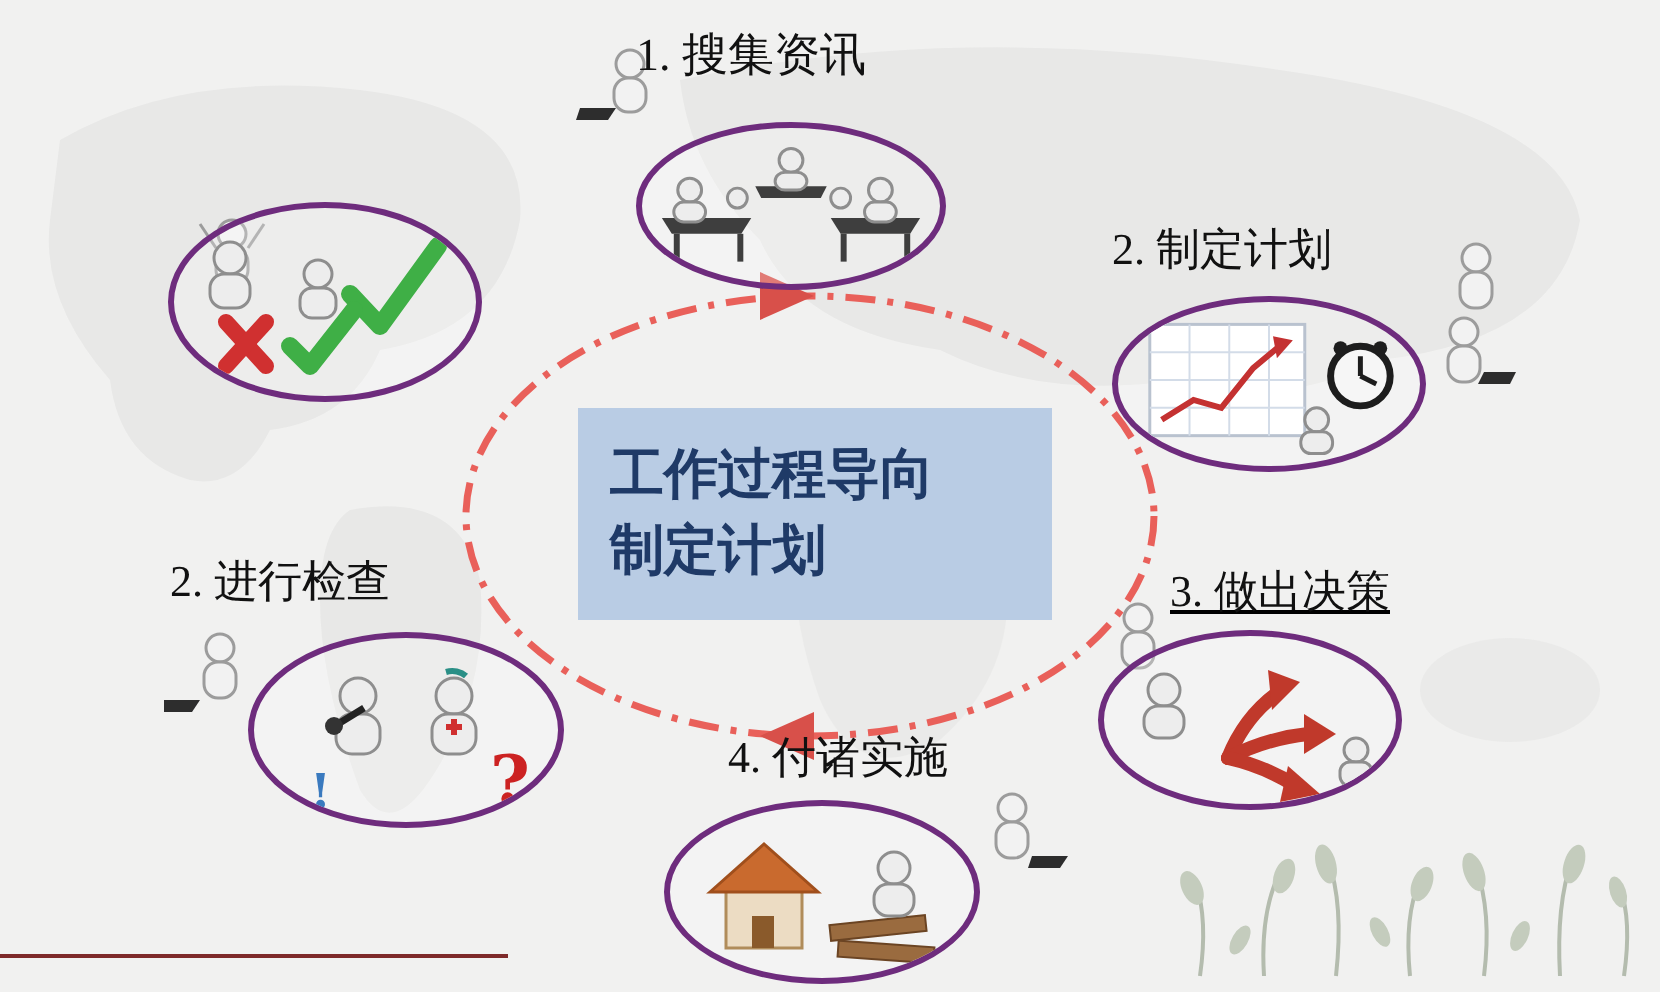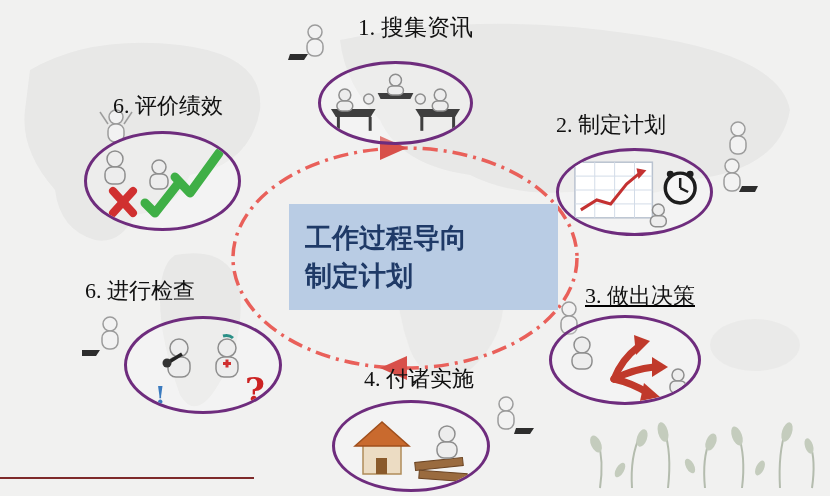--- a/index.html
+++ b/index.html
@@ -7,21 +7,21 @@
   body { font-family:"Liberation Sans","DejaVu Sans",sans-serif; }
   .slide {
     position:relative; width:830px; height:496px;
     background:#f1f1f0; overflow:hidden;
   }
   .layer { position:absolute; left:0; top:0; width:830px; height:496px; pointer-events:none; }
   .map-svg { opacity:.85; }
 
   
   .center-box {
-    position:absolute; left:289px; top:204px; width:269px; height:106px;
+    position:absolute; left:289px; top:204px; width:237px; height:106px;
     background:#b9cce4; z-index:4;
     display:flex; flex-direction:column; justify-content:center;
     padding-left:16px;
   }
   .center-box .t-line {
     font-family:"DejaVu Sans","Liberation Sans",sans-serif;
     font-weight:bold; font-size:27px; line-height:1.4; color:#1f3a67;
   }
 
   
@@ -31,21 +31,21 @@
     font-size:22px; color:#111; white-space:nowrap;
   }
   .ellipse {
     border:3px solid #6e2c7d; border-radius:50%;
     background:rgba(252,252,252,0.25);
     display:flex; align-items:center; justify-content:center;
     overflow:hidden;
   }
 
   .step1 { left:318px; top:12px; }
-  .step1 .step-label { font-size:23px;text-align:right; }
+  .step1 .step-label { font-size:23px; }
   .step1 .ellipse { width:155px; height:84px; margin-top:18px; }
 
   .step2 { left:556px; top:110px; }
   .step2 .ellipse { width:157px; height:88px; margin-top:8px; }
 
   .step3 { left:549px; top:281px;text-decoration:underline; }
   .step3 .step-label { margin-left:36px; }
   .step3 .ellipse { width:152px; height:90px; margin-top:4px; }
 
   .step4 { left:332px; top:364px; }
@@ -189,42 +189,41 @@
         </g>
         <g fill="#ededed" stroke="#8e8e8e" stroke-width="1.5">
           <circle cx="112" cy="32" r="8"></circle>
             <rect x="102" y="40" width="20" height="16" rx="7"></rect>
         </g>
       </svg>
     </div>
   </div>
 
   <div class="step step5">
-    <div class="step-label">6. 进行检查</div>
+    <div class="step-label">2. 进行检查</div>
     <div class="ellipse">
       <svg width="152" height="94" viewBox="0 0 152 94">
         <g fill="#ededed" stroke="#8e8e8e" stroke-width="1.5">
           <circle cx="52" cy="30" r="9"></circle>
             <rect x="41" y="39" width="22" height="20" rx="8"></rect>
           <circle cx="100" cy="30" r="9"></circle>
             <rect x="89" y="39" width="22" height="20" rx="8"></rect>
         </g>
         <path d="M96,18 a9,7 0 0 1 10,2" fill="none" stroke="#2a8f86" stroke-width="3"></path>
         <rect x="96" y="44" width="8" height="3" fill="#d03030"></rect>
         <rect x="98.5" y="41.5" width="3" height="8" fill="#d03030"></rect>
         <line x1="42" y1="44" x2="55" y2="36" stroke="#222" stroke-width="3.5"></line>
         <circle cx="40" cy="45" r="4.5" fill="#333"></circle>
         <text class="q-mark" x="118" y="84" font-size="34" font-weight="bold" fill="#cc2222">?</text>
         <text class="q-mark" x="28" y="86" font-size="24" font-weight="bold" fill="#3a7abf">!</text>
       </svg>
     </div>
   </div>
 
   <div class="step step6">
-    <div class="step-label">6. 评价绩效</div>
     <div class="ellipse">
       <svg width="151" height="96" viewBox="0 0 151 96">
         <g fill="#ededed" stroke="#8e8e8e" stroke-width="1.5">
           <circle cx="28" cy="26" r="8"></circle>
             <rect x="18" y="34" width="20" height="17" rx="7"></rect>
           <circle cx="72" cy="34" r="7"></circle>
             <rect x="63" y="41" width="18" height="15" rx="6"></rect>
         </g>
         <g stroke="#3faf46" stroke-width="9" fill="none" stroke-linecap="round" stroke-linejoin="round">
           <path d="M88,44 L103,60 L132,20"></path>

